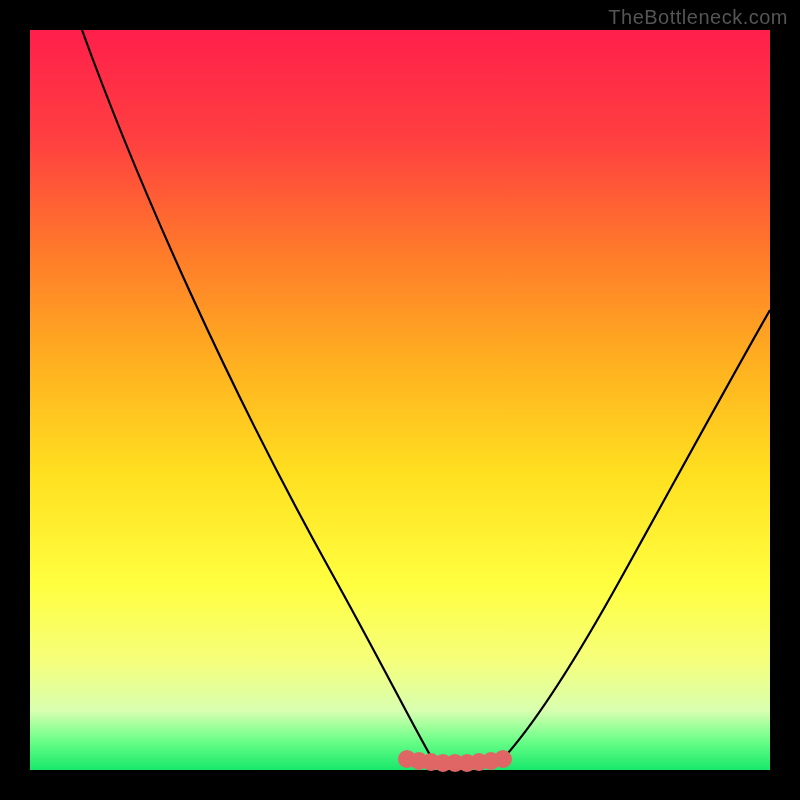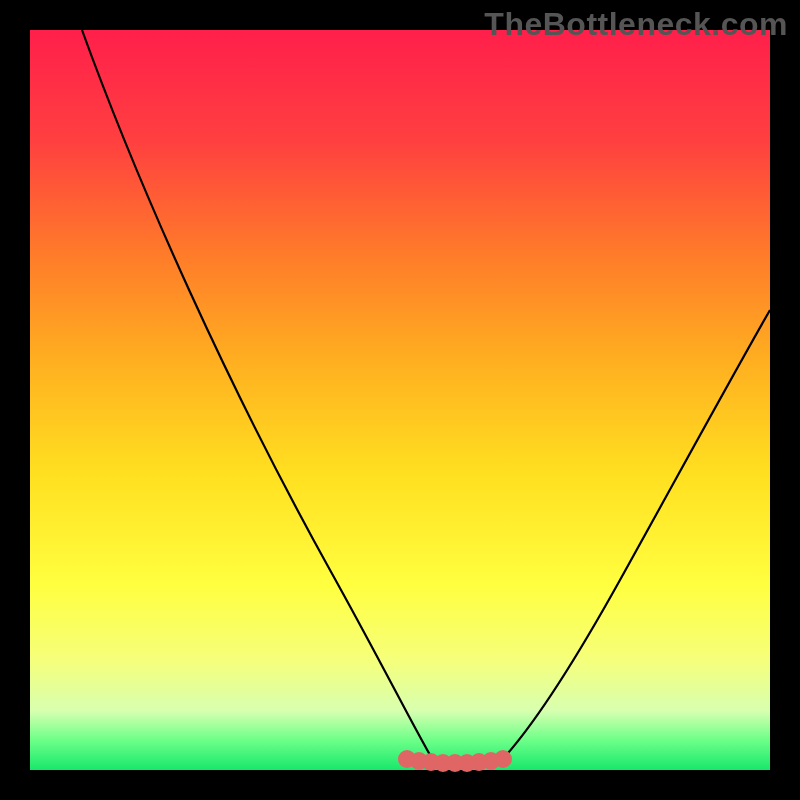--- a/index.html
+++ b/index.html
@@ -15,22 +15,22 @@
     position: relative;
     width: 800px;
     height: 800px;
     background: #000;
   }
   .watermark {
     position: absolute;
     top: 6px;
     right: 12px;
     color: #555;
-    font-size: 32px;
-    font-weight: 700;
+    font-size: 20px;
+    font-weight: 400;
     letter-spacing: 0.5px;
     z-index: 10;
   }
   .plot-area {
     position: absolute;
     left: 30px;
     top: 30px;
     width: 740px;
     height: 740px;
     background: linear-gradient(to bottom,

